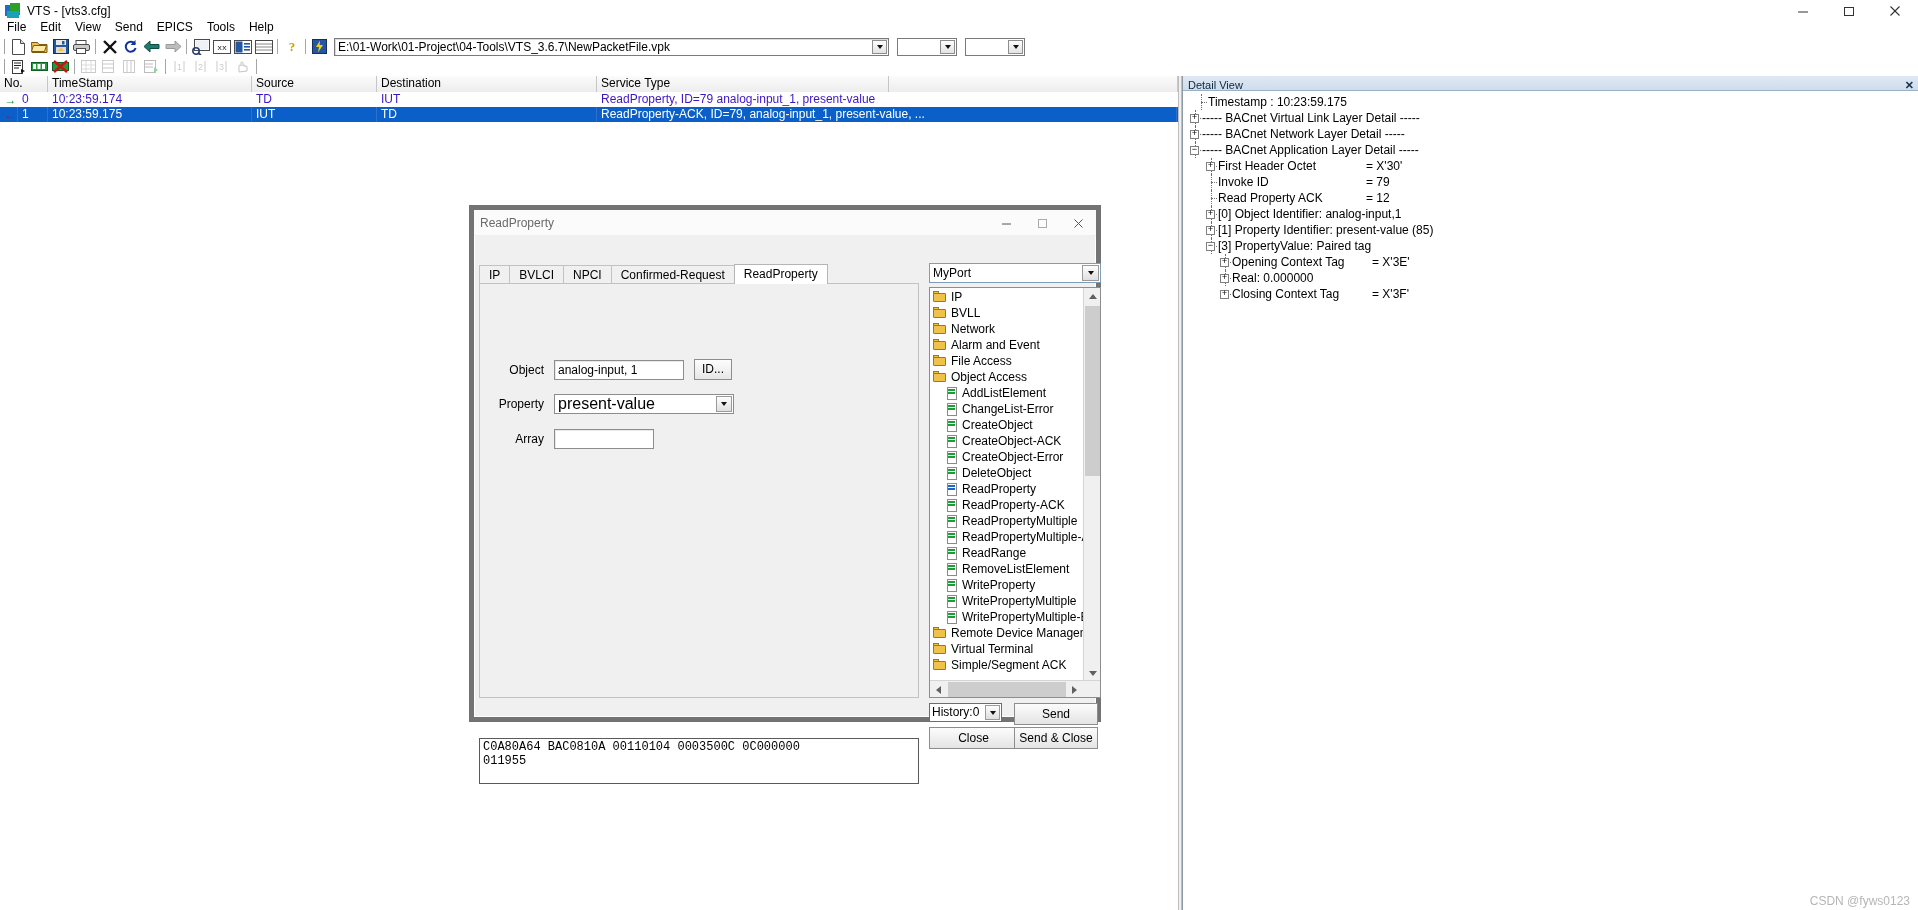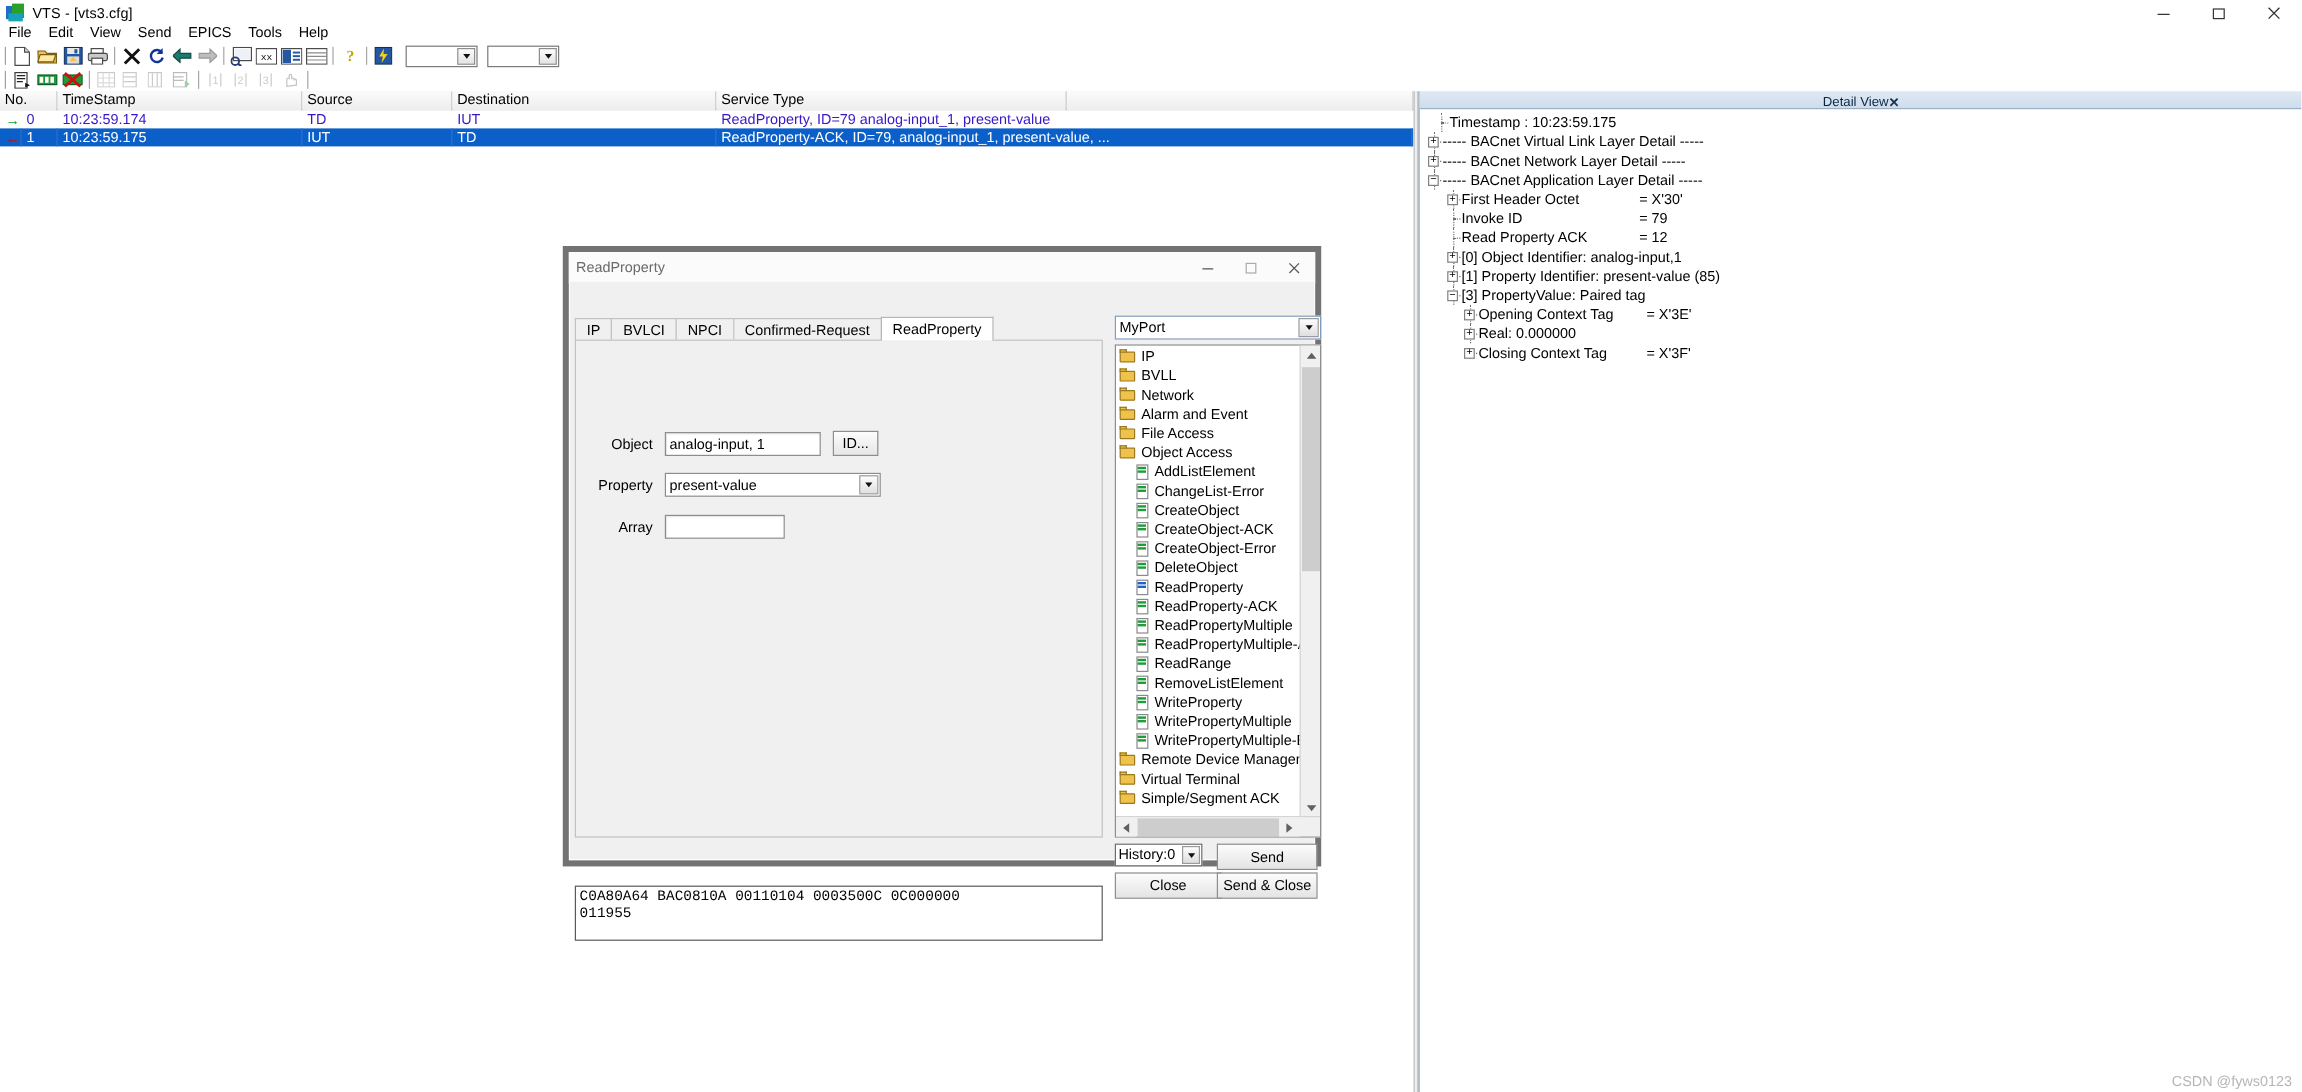--- a/index.html
+++ b/index.html
@@ -128,21 +128,21 @@
   }
 
   
   .detailpane {
     position: absolute; left: 1182px; top: 76px; width: 736px; height: 834px;
     background: #ffffff; border-left: 1px solid #8e9aa6;
   }
   .detailhead {
     height: 15px; background: linear-gradient(#dfe9f5,#cfdcec);
     border-bottom: 1px solid #9ab0c6;
-    display: flex; align-items: center; justify-content: center;
+    display: flex; align-items: center; justify-content: space-between;
     padding: 4px 4px 0 5px; font-size: 11px; color: #0b2740;
   }
   .detailhead .xbtn { font-size: 11px; color: #17324c; cursor: default; font-weight: bold; }
   .tree { padding: 3px 0 0 6px; font-size: 12px; color: #000; }
   .tnode {
     display: flex; align-items: center; height: 16px; white-space: nowrap;
   }
   .tgut { width: 13px; height: 16px; position: relative; flex: 0 0 auto; }
   .tgut .vline { position: absolute; left: 6px; top: 0; bottom: 0; width: 0; border-left: 1px dotted #6f6f6f; }
   .tgut .hline { position: absolute; left: 6px; top: 8px; width: 6px; height: 0; border-top: 1px dotted #6f6f6f; }
@@ -198,21 +198,21 @@
     font-size: 12px; padding-left: 3px; line-height: 18px;
     box-shadow: inset 1px 1px 0 #e8e8e8;
   }
   .fbtn {
     height: 21px; padding: 0 7px; font-size: 12px;
     background: linear-gradient(#fdfdfd,#e6e6e6);
     border: 1px solid #8d8d8d; line-height: 19px;
   }
   .fselect {
     height: 20px; border: 1px solid #8d8d8d; background: #fff;
-    font-size: 12px; padding-left: 3px; line-height: 18px; position: relative;
+    font-size: 16px; padding-left: 3px; line-height: 18px; position: relative;
   }
   .fselect .cbarrow2 {
     position: absolute; right: 1px; top: 1px; width: 16px; height: 16px;
     background: linear-gradient(#fdfdfd,#e0e0e0); border: 1px solid #9a9a9a;
     display: flex; align-items: center; justify-content: center;
   }
 
   
   .portcombo {
     position: absolute; left: 455px; top: 27px; width: 172px; height: 20px;
@@ -433,20 +433,26 @@
     </div>
     <div class="tsep"></div>
 
     <div class="tbtn">
       <svg width="15" height="15" viewBox="0 0 15 15">
           <rect x="0.5" y="0.5" width="14" height="14" fill="#2457a0" stroke="#16305c"></rect>
           <path d="M8 1.5L4 8h3l-1 5.5L11 6H7.6z" fill="#f5d019"></path>
         </svg>
     </div>
 
+    <div class="pathbox">
+      <div class="ptext">E:\01-Work\01-Project\04-Tools\VTS_3.6.7\NewPacketFile.vpk</div>
+      <div class="cbarrow">
+          <div class="arrowdn"></div>
+        </div>
+    </div>
     <div class="emptycombo">
       <div class="cbarrow">
           <div class="arrowdn"></div>
         </div>
     </div>
     <div class="emptycombo">
       <div class="cbarrow">
           <div class="arrowdn"></div>
         </div>
     </div>

